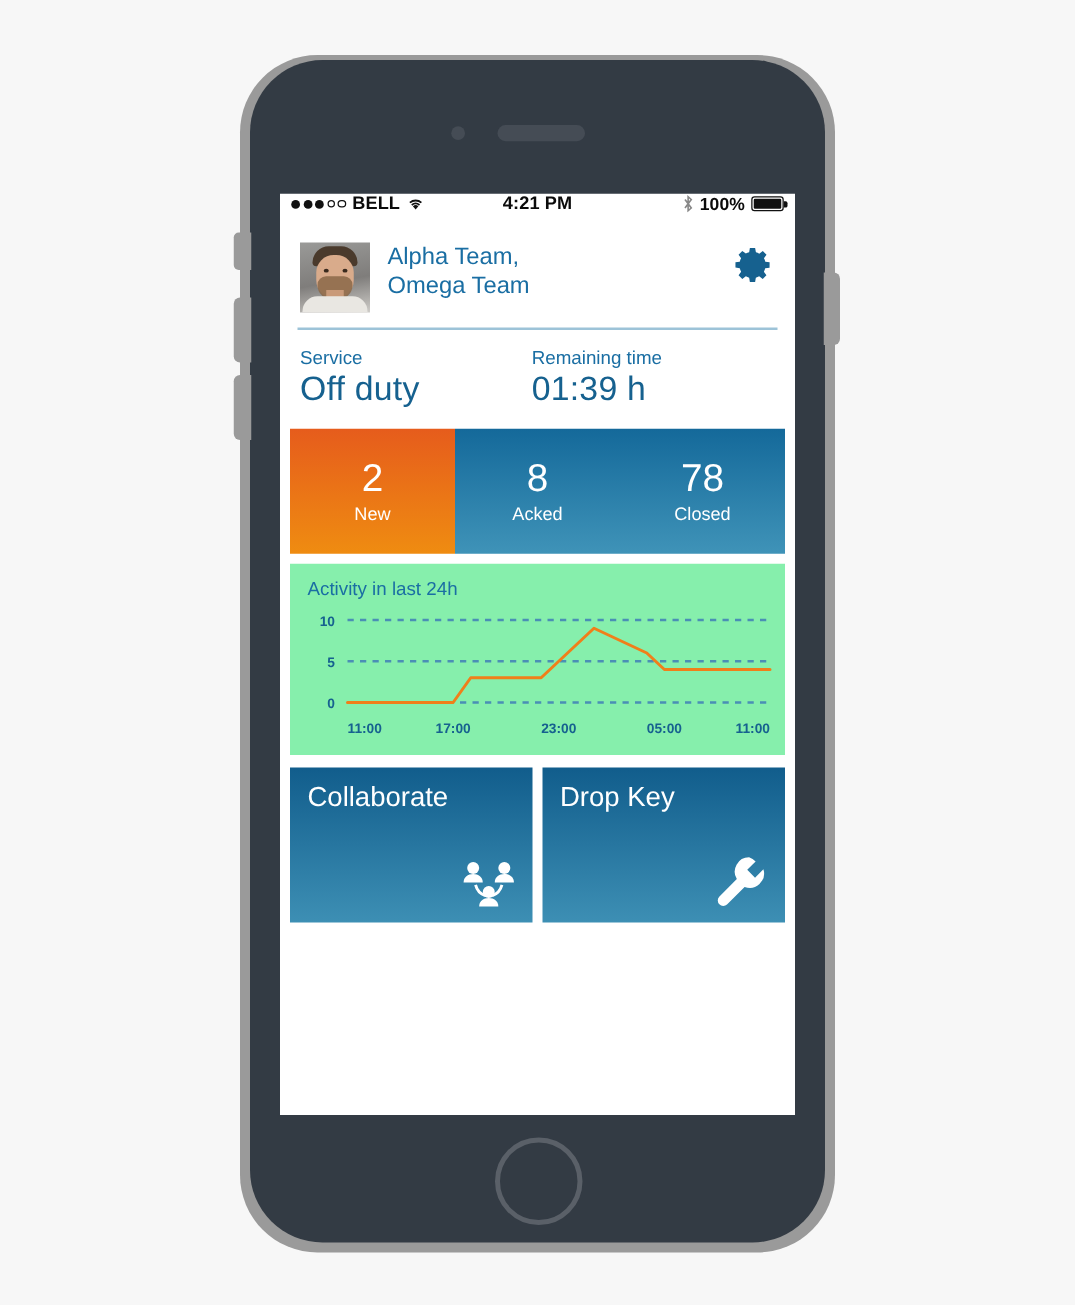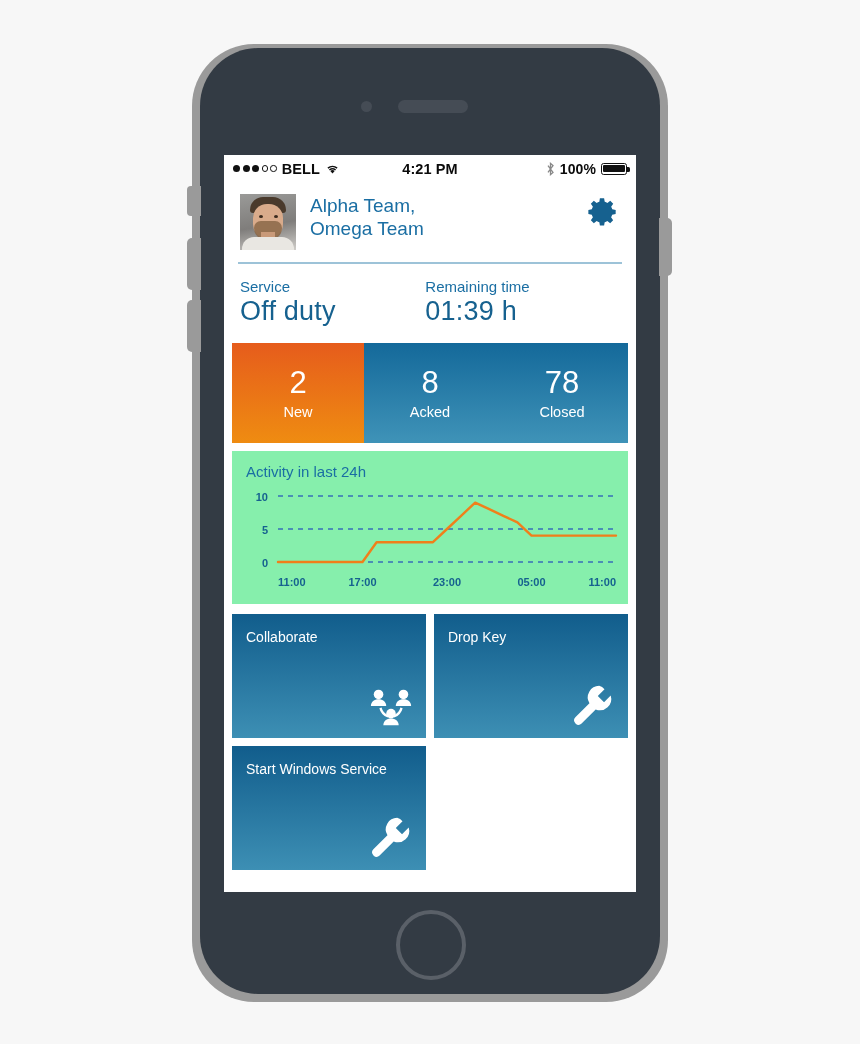--- a/index.html
+++ b/index.html
@@ -62,21 +62,21 @@
 
   
   .screen {
     position: absolute; left: 224px; top: 155px;
     width: 412px; height: 737px;
     background: #ffffff; overflow: hidden;
   }
 
   
   .statusbar {
-    height: 27px; display: flex; align-items: center;
+    height: 27px; display: flex; align-items: flex-start;
     padding: 0 9px; font-size: 14.5px; font-weight: bold; color: #0b0b0b;
     letter-spacing: .1px;
   }
   .sb-left { display: flex; align-items: center; gap: 5px; flex: 1; }
   .dots { display: flex; gap: 2.5px; align-items: center; }
   .dot { width: 7px; height: 7px; border-radius: 50%; background: #111; }
   .dot.off { background: transparent; border: 1.2px solid #111; width: 6.4px; height: 6.4px; }
   .carrier { font-size: 14.5px; font-weight: bold; }
   .sb-center { font-size: 14.5px; font-weight: bold; }
   .sb-right { flex: 1; display: flex; align-items: center; justify-content: flex-end; gap: 5px; }
@@ -140,21 +140,21 @@
   .charttitle { color: #1a6ea3; font-size: 15px; padding-left: 14px; margin-bottom: 6px; }
   .chartsvg { display: block; width: 100%; height: 110px; }
 
   
   .tiles { margin: 10px 8px 0 8px; display: grid; grid-template-columns: 1fr 1fr; gap: 8px; }
   .tile {
     position: relative; height: 124px;
     background: linear-gradient(180deg,#115d8c 0%,#3d8fb4 100%);
     color: #fff; padding: 13px 14px;
   }
-  .tile-label { font-size: 14px; line-height: 21px; }
+  .tile-label { font-size: 22px; line-height: 21px; }
   .tile-icon { position: absolute; right: 12px; bottom: 10px; width: 46px; height: 46px; }
 </style>
 </head>
 <body>
 
 <div id="stage">
 
   <div class="phone-outer"></div>
   <div class="phone-body"></div>
   <div class="btn-mute"></div>
@@ -273,22 +273,16 @@
           <path d="M13 27a13 13 0 0 0 8 9" stroke="#fff" stroke-width="2.4" fill="none"></path>
           <path d="M35 27a13 13 0 0 1-8 9" stroke="#fff" stroke-width="2.4" fill="none"></path>
         </svg>
       </div>
       <div class="tile">
         <div class="tile-label">Drop Key</div>
         <svg class="tile-icon" viewBox="0 0 48 48">
           <path d="M30.5 4a12 12 0 0 0-10.2 18.2L5.6 36.9a4.6 4.6 0 0 0 6.5 6.5L26.8 28.7A12 12 0 0 0 42.5 14l-7 7-6.5-6.5 7-7A12 12 0 0 0 30.5 4z" fill="#fff"></path>
         </svg>
       </div>
-      <div class="tile">
-        <div class="tile-label">Start Windows Service</div>
-        <svg class="tile-icon" viewBox="0 0 48 48">
-          <path d="M30.5 4a12 12 0 0 0-10.2 18.2L5.6 36.9a4.6 4.6 0 0 0 6.5 6.5L26.8 28.7A12 12 0 0 0 42.5 14l-7 7-6.5-6.5 7-7A12 12 0 0 0 30.5 4z" fill="#fff"></path>
-        </svg>
-      </div>
     </div>
 
   </div>
 </div>
 
 </body></html>

